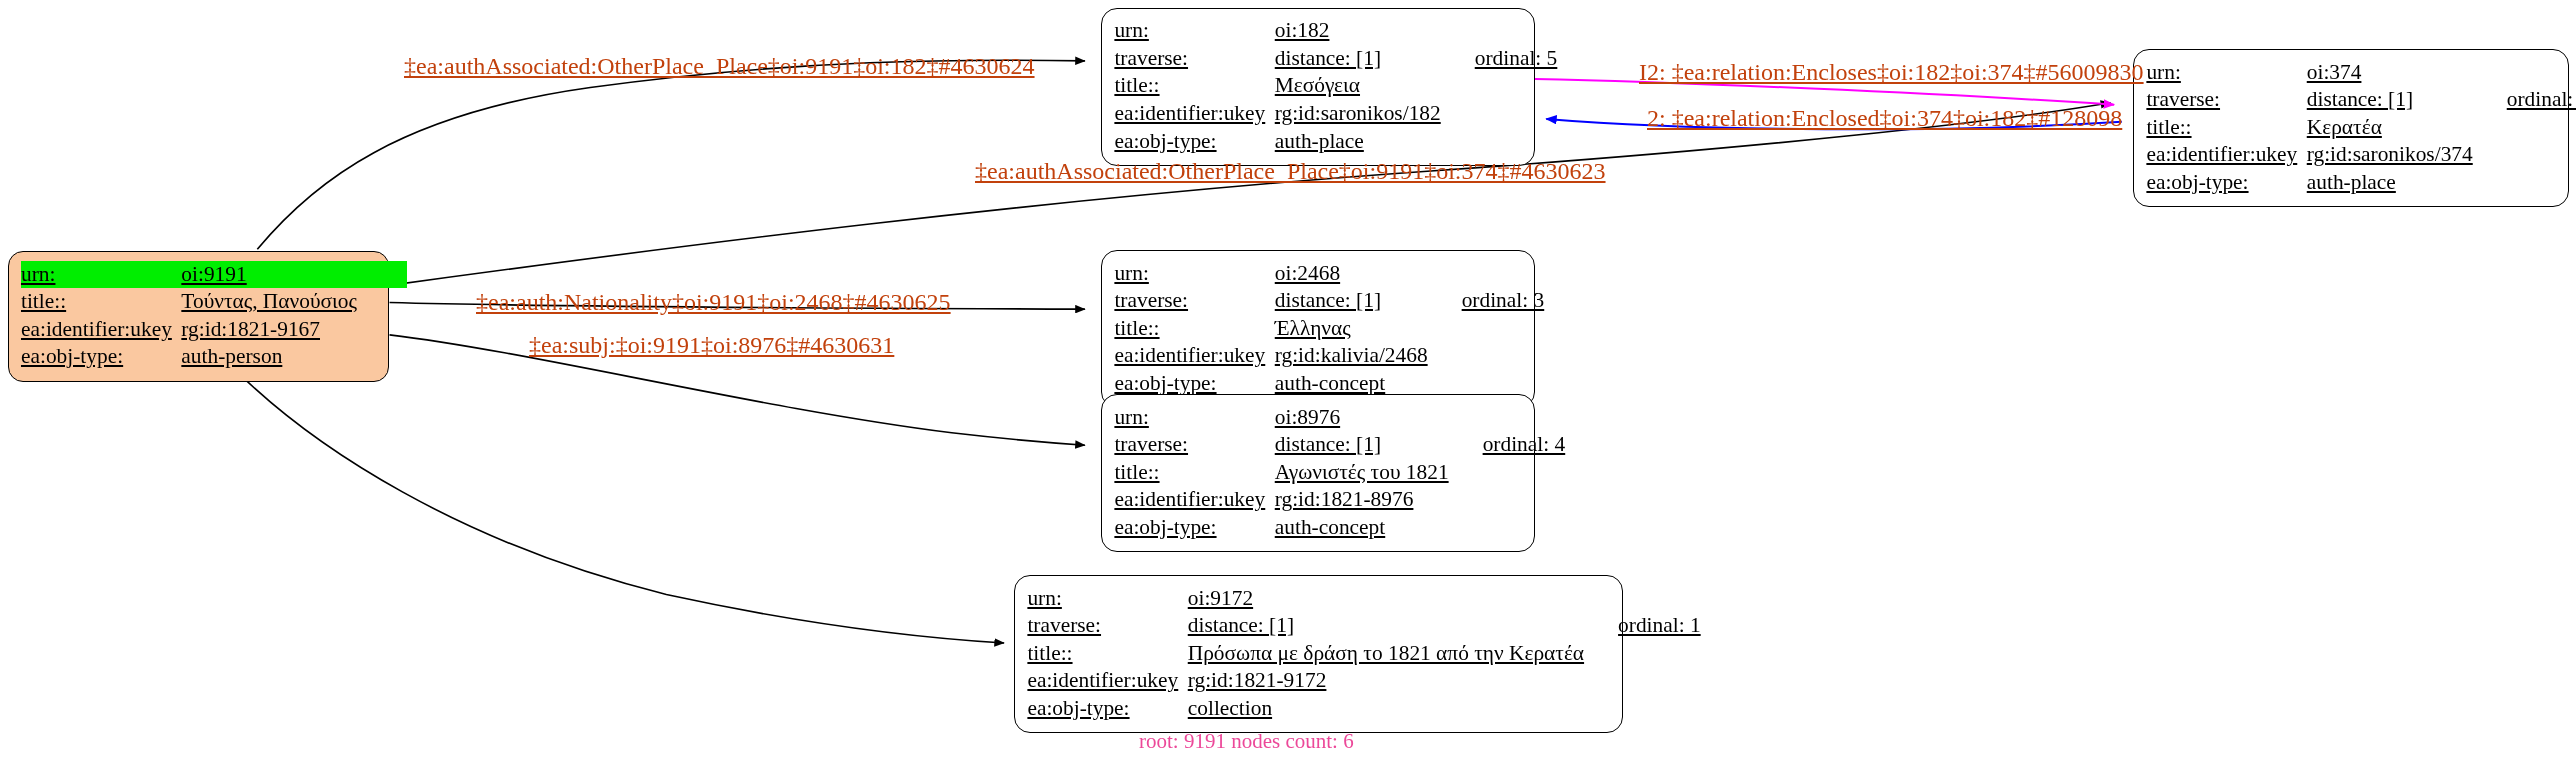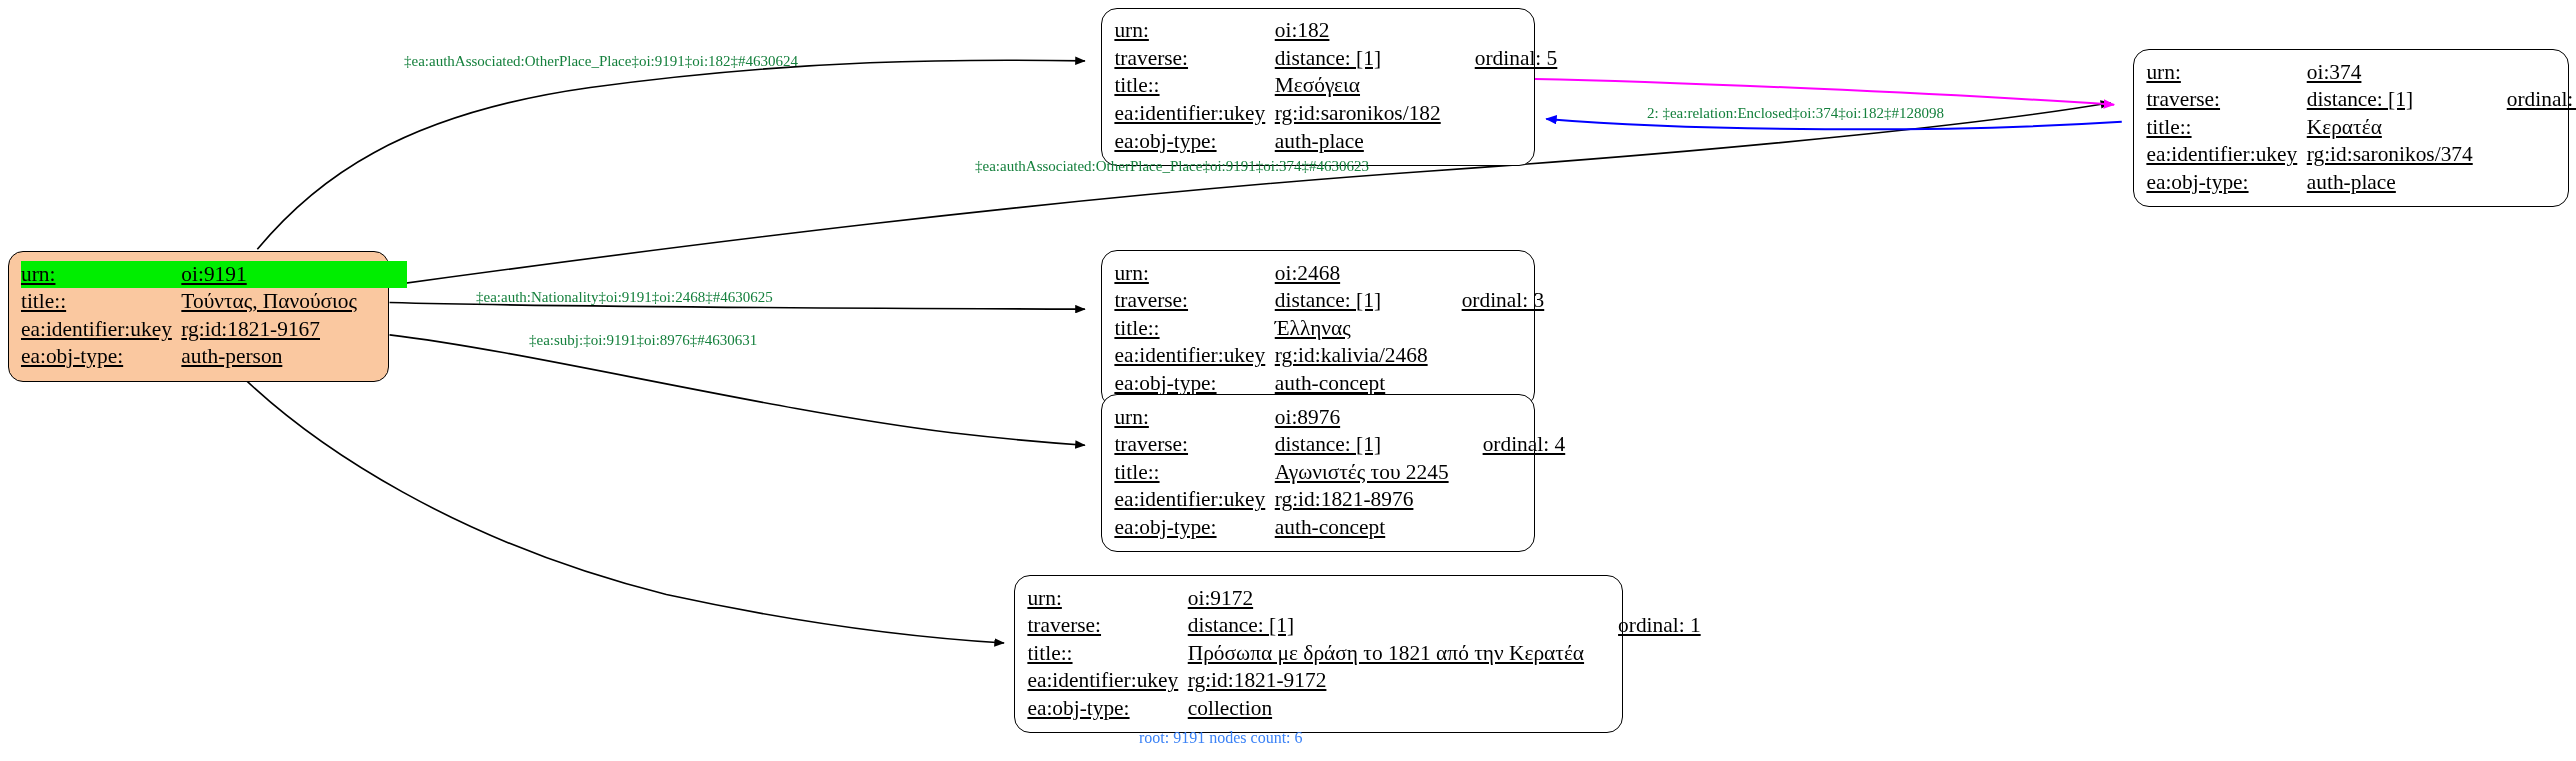--- a/index.html
+++ b/index.html
@@ -72,33 +72,34 @@
   
   .n-wide .cell.key { min-width: 145px; }
   .n-wide .cell.val { min-width: 112px; }
 
   .root .cell.key { min-width: 141px; }
   .root .cell.val { min-width: 226px; margin-left: 16px; }
 
   
   .elabel {
     position: absolute;
-    font-size: 15px;
+    font-size: 24px;
     line-height: 1.1;
-    color: #15803d;
+    color: #c2410c;
     white-space: nowrap;
     z-index: 6;
     background: transparent;
+    text-decoration: underline;
   }
 
   
   .footer {
     position: absolute;
-    font-size: 16px;
-    color: #3b82f6;
+    font-size: 21px;
+    color: #ec4899;
     white-space: nowrap;
     z-index: 6;
   }
 </style>
 </head>
 <body>
 
 <div id="canvas">
 
   <svg id="edge-layer" viewBox="0 0 2707 800" width="2576" height="761" xmlns="http://www.w3.org/2000/svg">
@@ -234,21 +235,21 @@
         <span class="cell key">urn:</span>
         <span class="cell val">oi:8976</span>
       </div>
       <div class="row">
         <span class="cell key">traverse:</span>
         <span class="cell val">distance: [1]</span>
         <span class="cell val2">ordinal: 4</span>
       </div>
       <div class="row">
         <span class="cell key">title::</span>
-        <span class="cell val">Αγωνιστές του 2245</span>
+        <span class="cell val">Αγωνιστές του 1821</span>
       </div>
       <div class="row">
         <span class="cell key">ea:identifier:ukey</span>
         <span class="cell val">rg:id:1821-8976</span>
       </div>
       <div class="row">
         <span class="cell key">ea:obj-type:</span>
         <span class="cell val">auth-concept</span>
       </div>
     </div>
@@ -277,20 +278,21 @@
         <span class="cell key">ea:obj-type:</span>
         <span class="cell val">collection</span>
       </div>
     </div>
   </div>
 
   <div class="elabel" style="left:404px; top:53px;">‡ea:authAssociated:OtherPlace_Place‡oi:9191‡oi:182‡#4630624</div>
 
   <div class="elabel" style="left:975px; top:158px;">‡ea:authAssociated:OtherPlace_Place‡oi:9191‡oi:374‡#4630623</div>
 
+  <div class="elabel" style="left:1639px; top:59px;">I2: ‡ea:relation:Encloses‡oi:182‡oi:374‡#56009830</div>
 
   <div class="elabel" style="left:1647px; top:105px;">2: ‡ea:relation:Enclosed‡oi:374‡oi:182‡#128098</div>
 
   <div class="elabel" style="left:476px; top:289px;">‡ea:auth:Nationality‡oi:9191‡oi:2468‡#4630625</div>
 
   <div class="elabel" style="left:529px; top:332px;">‡ea:subj:‡oi:9191‡oi:8976‡#4630631</div>
 
 
   <div class="footer" style="left:1139px; top:729px;">root: 9191 nodes count: 6</div>
 

